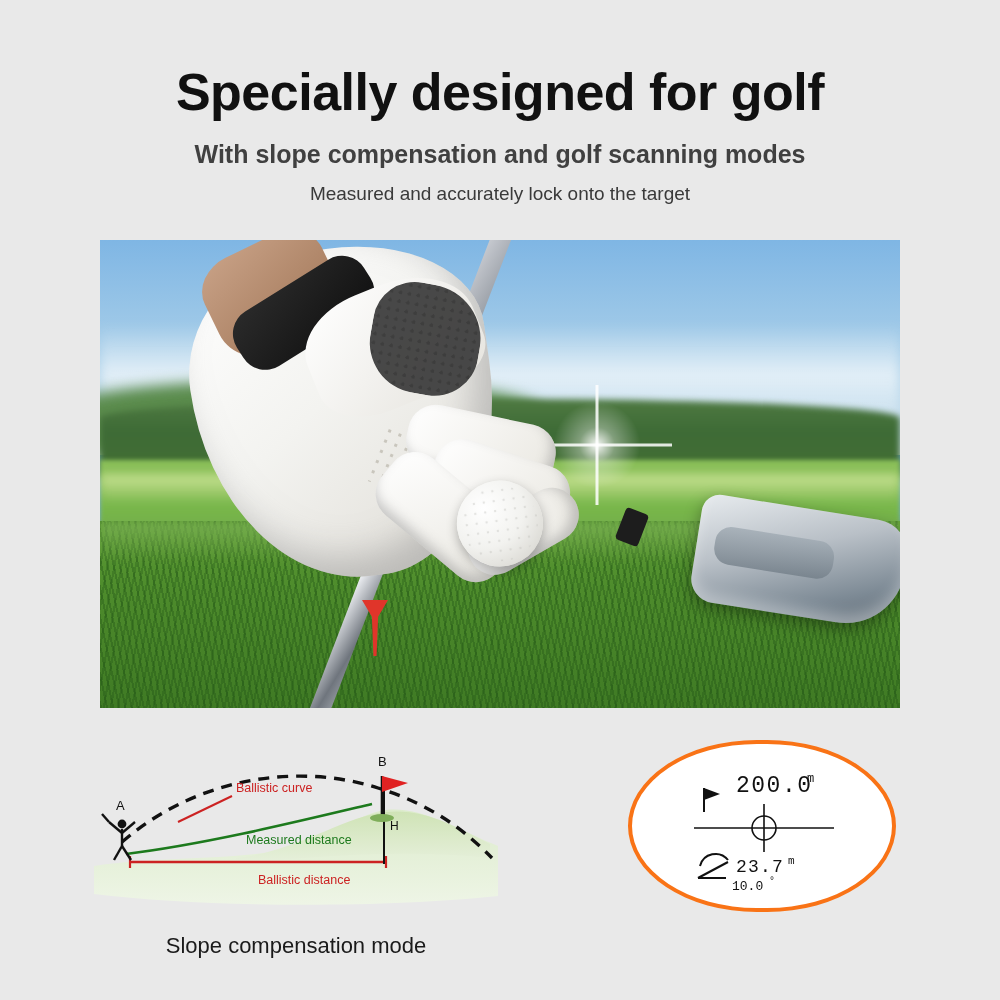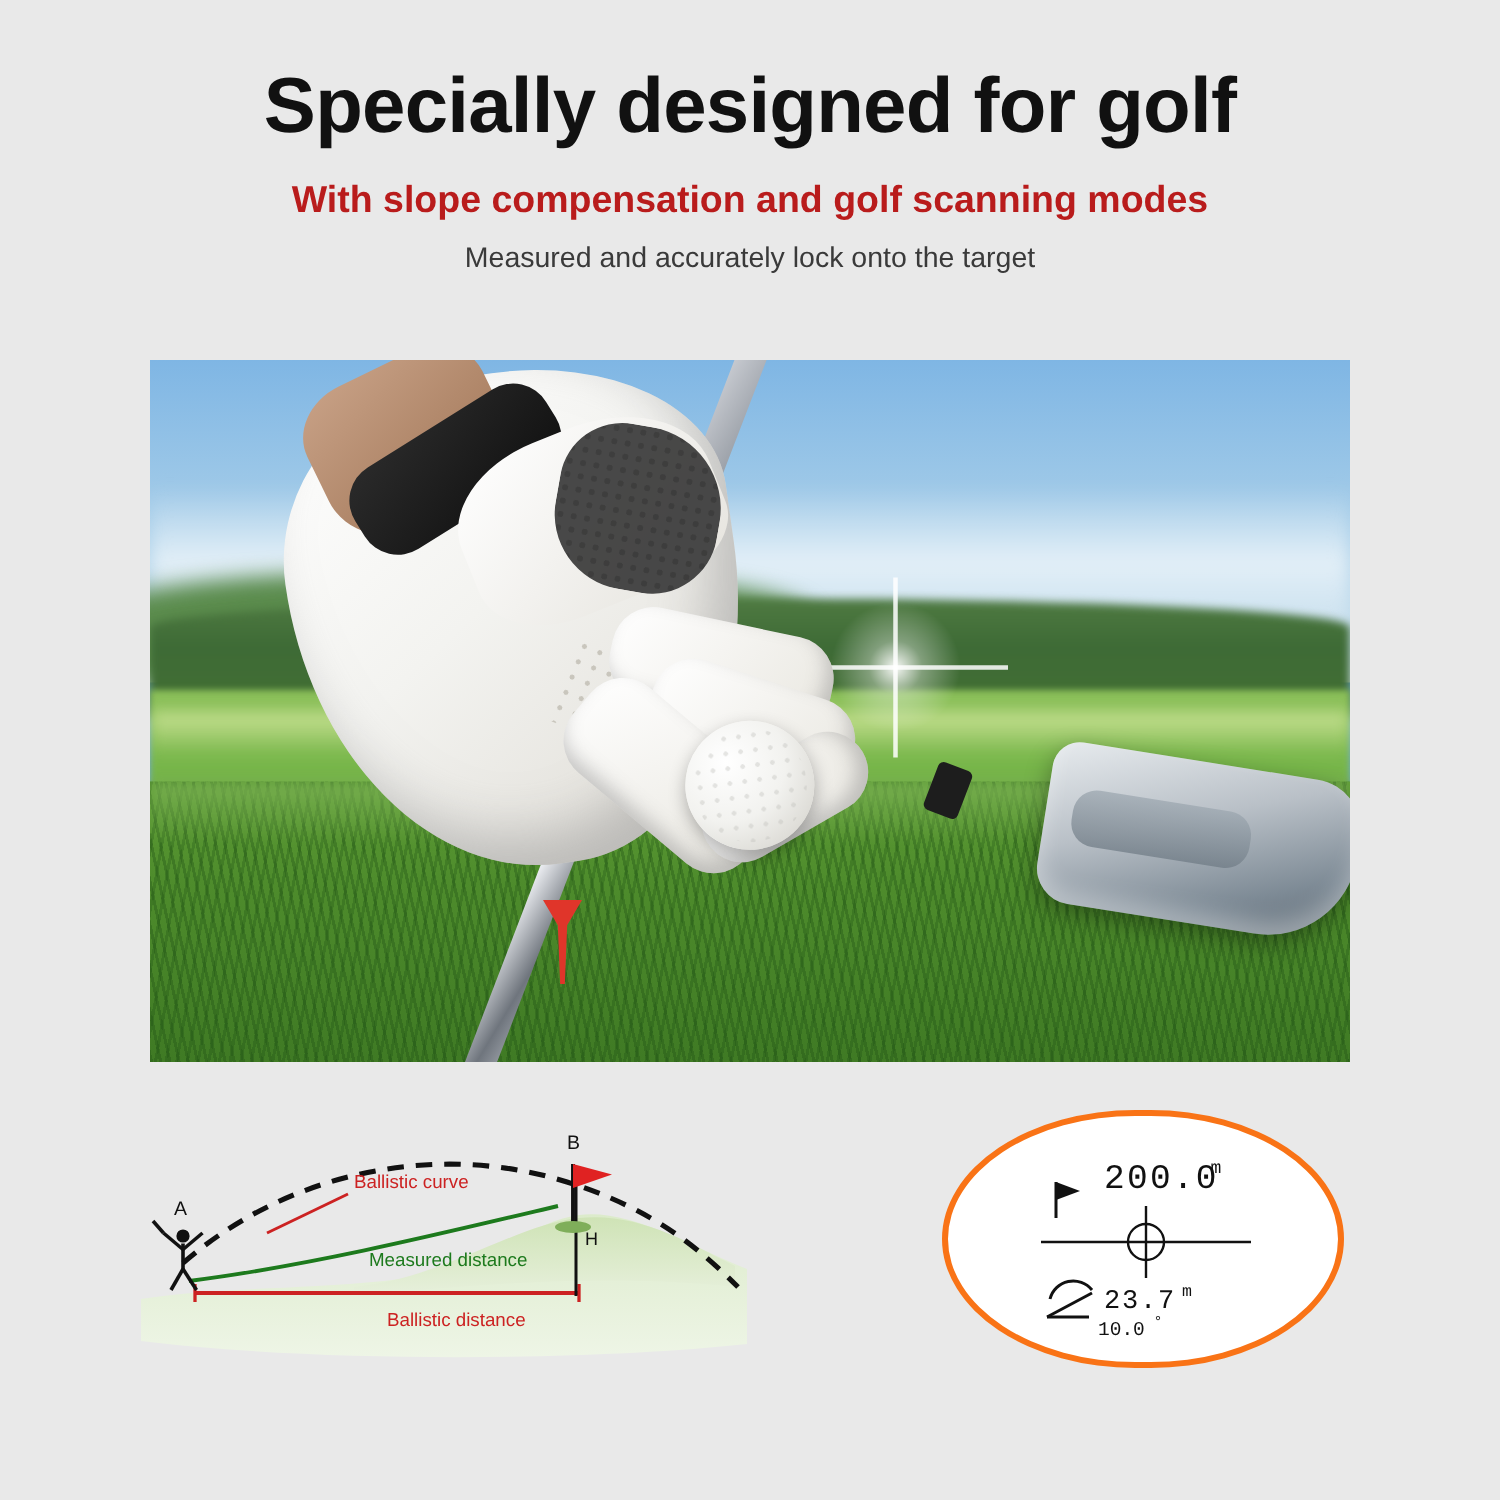--- a/index.html
+++ b/index.html
@@ -9,33 +9,33 @@
     font-family: "Liberation Sans", sans-serif;
     overflow: hidden;
   }
   .page {
     position: relative;
     width: 1000px; height: 1000px;
     background: #e9e9e9;
   }
 
   
-  .header { padding-top: 44px; text-align: center; }
+  .header { padding-top: 65px; text-align: center; }
   .headline {
     font-size: 52px;
     font-weight: 800;
     letter-spacing: -0.5px;
     color: #111;
     line-height: 1.05;
   }
   .subhead {
     margin-top: 20px;
     font-size: 25px;
     font-weight: 600;
-    color: #b91c1c;
+    color: #404040;
   }
   .subsubhead {
     margin-top: 14px;
     font-size: 19px;
     font-weight: 400;
     color: #3a3a3a;
   }
 
   
   .hero {
@@ -331,20 +331,21 @@
         <path d="M296,58 L322,65 L296,74 Z" fill="#e02222"></path>
         <ellipse cx="296" cy="100" rx="12" ry="4" fill="#7fae5a"></ellipse>
 
         <text x="30" y="92" font-family="Liberation Sans, sans-serif" font-size="13" fill="#111">A</text>
         <text x="292" y="48" font-family="Liberation Sans, sans-serif" font-size="13" fill="#111">B</text>
         <text x="304" y="112" font-family="Liberation Sans, sans-serif" font-size="12" fill="#111">H</text>
         <text x="150" y="74" font-family="Liberation Sans, sans-serif" font-size="12.5" fill="#cc2222">Ballistic curve</text>
         <text x="160" y="126" font-family="Liberation Sans, sans-serif" font-size="12.5" fill="#1d7a1d">Measured distance</text>
         <text x="172" y="166" font-family="Liberation Sans, sans-serif" font-size="12.5" fill="#cc2222">Ballistic distance</text>
       </svg>
+      <div class="caption">Slope compensation mode</div>
     </div>
 
     <div class="panel-right">
       <div class="scope">
         <svg width="264" height="168" viewBox="0 0 264 168">
 
           <line x1="62" y1="84" x2="202" y2="84" stroke="#111" stroke-width="1.6"></line>
           <line x1="132" y1="60" x2="132" y2="108" stroke="#111" stroke-width="1.6"></line>
           <circle cx="132" cy="84" r="12" fill="none" stroke="#111" stroke-width="1.6"></circle>
 

